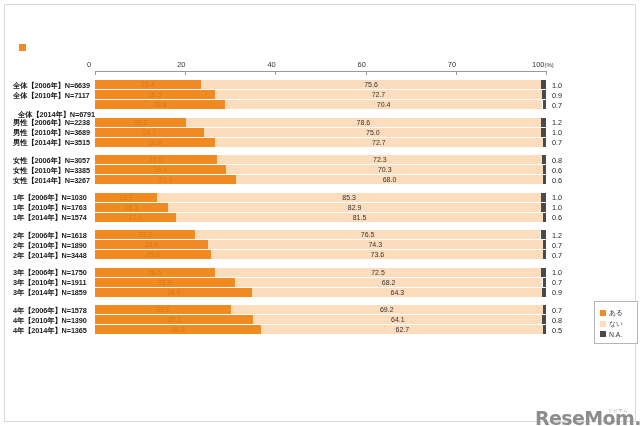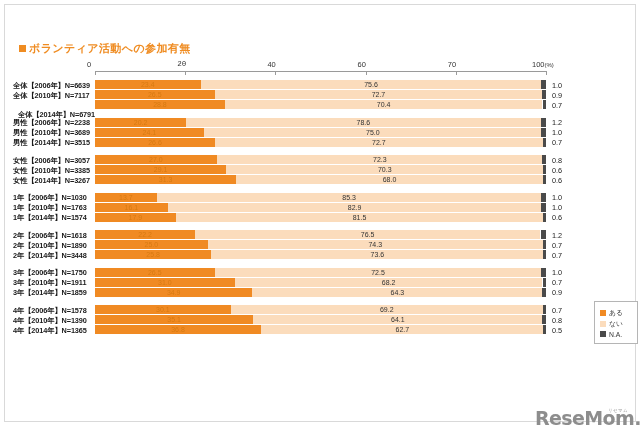--- a/index.html
+++ b/index.html
@@ -72,29 +72,29 @@
     position:absolute;right:3px;top:-1px;font-size:4.5px;color:#9a9a9a;
     letter-spacing:0.4px;
   }
 </style>
 </head>
 <body>
 
 <div class="frame">
 
   <div class="title">
-    <span class="sq"></span><span>ボランティア活動への参加有無</span>
+    <span class="sq"></span>
   </div>
 
   <div class="plot" id="plot">
     <div class="axis-line"></div>
   <div class="tick" style="left: 90px;"></div>
       <div class="axis-label" style="left: 82px; top: 55px;">0</div>
       <div class="tick" style="left: 180.2px;"></div>
-      <div class="axis-label" style="left: 172.2px; top: 55px; font-family: Liberation Mono, monospace;">20</div>
+      <div class="axis-label" style="left: 172.2px; top: 55px;">20</div>
       <div class="tick" style="left: 270.4px;"></div>
       <div class="axis-label" style="left: 262.4px; top: 55px;">40</div>
       <div class="tick" style="left: 360.6px;"></div>
       <div class="axis-label" style="left: 352.6px; top: 55px; text-align: right;">60</div>
       <div class="tick" style="left: 450.8px;"></div>
       <div class="axis-label" style="left: 442.8px; top: 55px;">70</div>
       <div class="tick" style="left: 541px;"></div>
       <div class="axis-label" style="left: 527px; top: 55px;">100<span style="font-size: 6px;">(%)</span></div>
       <div class="rowlabel" style="top: 75.5px;">全体【2006年】N=6639</div>
       <div class="bar" style="top: 75px; width: 451px;">

